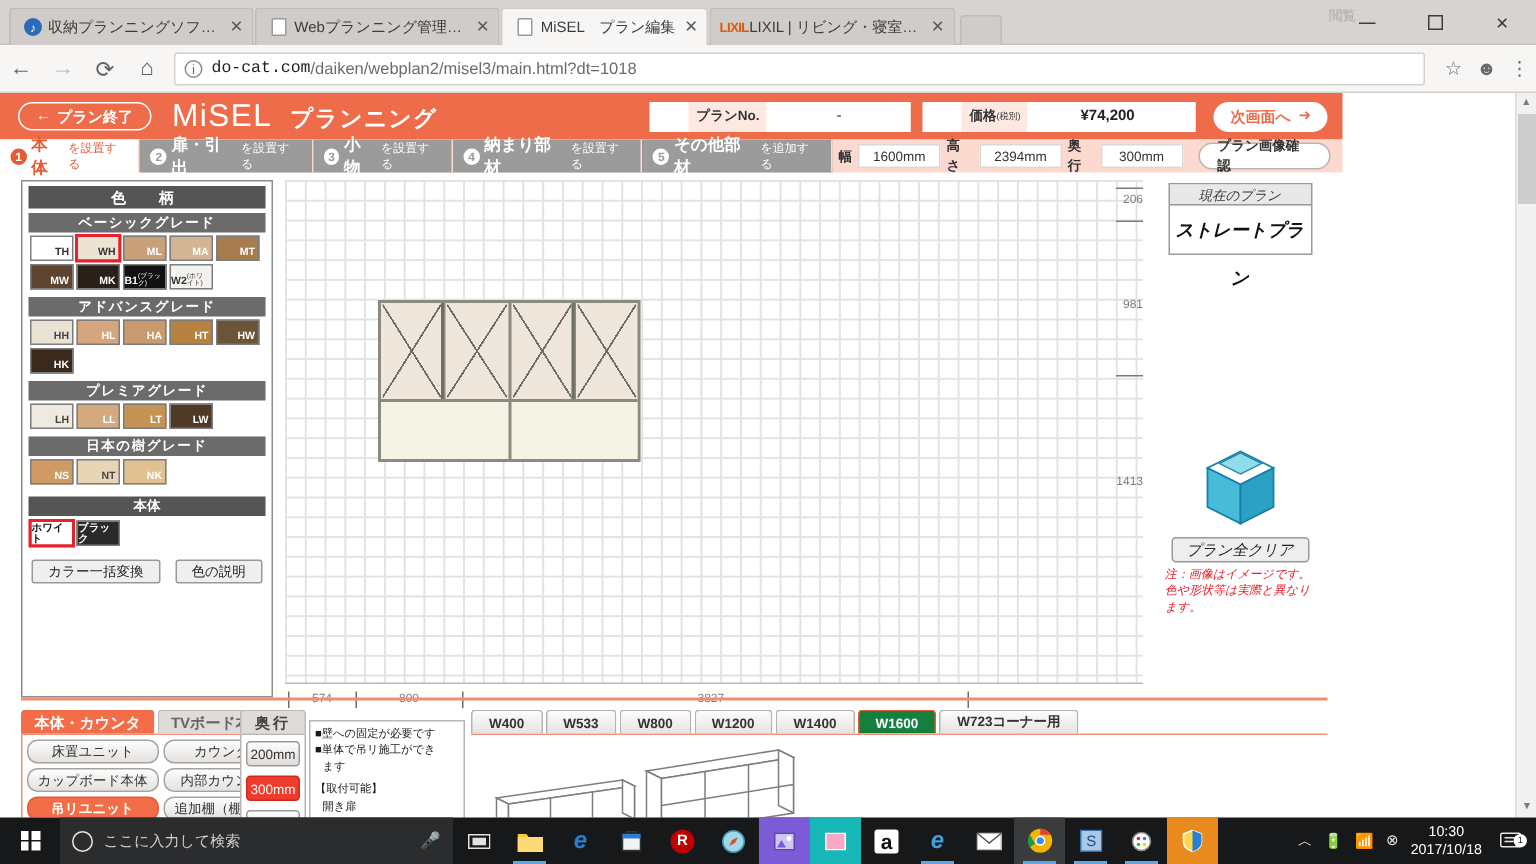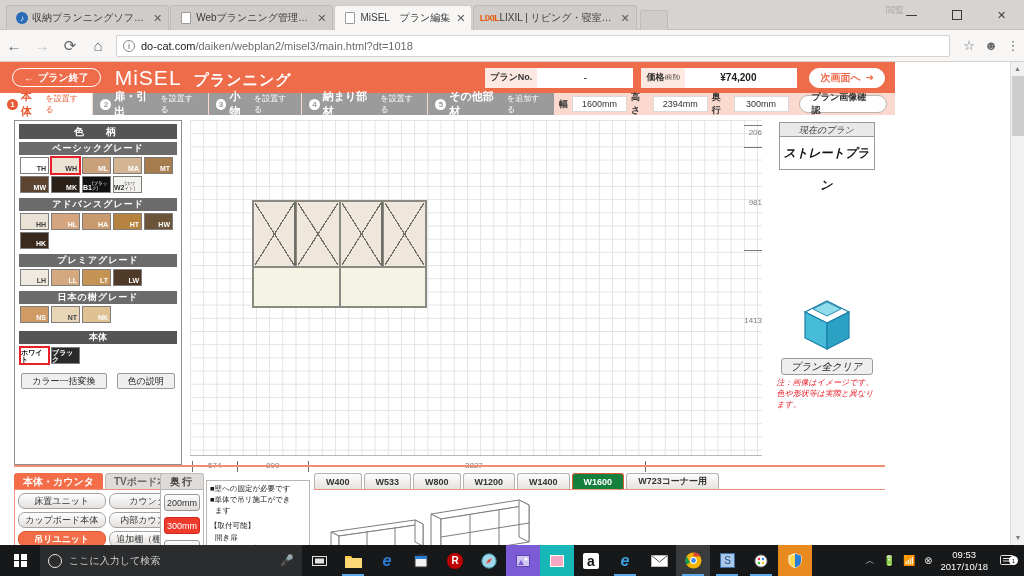--- a/index.html
+++ b/index.html
@@ -80,21 +80,21 @@
     flex: 1; height: 22px; margin: 0 8px 0 4px;
     background: #fff; border: 1px solid #d4d1ce; border-radius: 2px;
     display: flex; align-items: center; padding: 0 6px;
     font-size: 11px; color: #202124;
   }
   .omni-info {
     width: 12px; height: 12px; border: 1px solid #8a8a8a; border-radius: 50%;
     font-size: 9px; display: flex; align-items: center; justify-content: center;
     color: #6a6a6a; margin-right: 6px; flex: 0 0 12px;
   }
-  .omni-host { color: #202124; }
+  .omni-host { color: #202124; font-family: Liberation Mono, monospace; }
   .omni-path { color: #6b6b6b; }
   .toolicon { width: 22px; text-align: center; font-size: 13px; color: #6b6b6b; }
 
   
   .page {
     position: absolute; top: 62px; left: 0; width: 1024px; height: 483px;
     background: #fff; overflow: hidden;
   }
   .page-scroll {
     position: absolute; top: 0; right: 0; width: 14px; height: 483px;
@@ -114,21 +114,21 @@
     border: 1px solid #fff; border-radius: 10px;
     background: #ef6c4b; color: #fff; font-size: 10px; font-weight: bold;
     display: flex; align-items: center; gap: 4px;
   }
   .brand {
     margin-left: 14px; color: #fff; font-size: 21px; letter-spacing: 1px;
     display: flex; align-items: baseline; gap: 12px;
   }
   .brand .b2 { font-size: 15px; font-weight: bold; }
   .hdr-right { margin-left: auto; display: flex; align-items: center; gap: 0; padding-right: 10px; }
-  .fieldgrp { display: flex; align-items: center; height: 20px; background: #fff; margin-left: 8px; }
+  .fieldgrp { display: flex; align-items: center; height: 20px; background: #fff; margin-left: 8px; padding-left: 26px; }
   .fieldgrp .lbl {
     background: #fde8e2; color: #333; font-size: 9px; font-weight: bold;
     height: 20px; padding: 0 5px; display: flex; align-items: center;
   }
   .fieldgrp .lbl sup { font-size: 6px; font-weight: normal; }
   .fieldgrp .val {
     background: #fff; font-size: 10px; color: #222;
     height: 20px; display: flex; align-items: center; justify-content: center;
   }
   .val-plan { width: 96px; }
@@ -873,21 +873,21 @@
             <path d="M7 0.6 13 3v5c0 3.4-2.6 5.6-6 6.6z" fill="#2a7fd4"></path>
           </svg>
         </div>
     </div>
     <div class="tb-right">
       <span class="tb-sys">︿</span>
       <span class="tb-sys">🔋</span>
       <span class="tb-sys">📶</span>
       <span class="tb-sys">⊗</span>
       <div class="tb-clock">
-        <div>09:53</div>
+        <div>10:30</div>
         <div>2017/10/18</div>
       </div>
       <div class="tb-notify">
         <svg width="15" height="13">
             <rect x="0.5" y="1.5" width="13" height="9" rx="1" fill="none" stroke="#e6e6e6"></rect>
             <line x1="3" y1="4.5" x2="11" y2="4.5" stroke="#e6e6e6"></line>
             <line x1="3" y1="7" x2="9" y2="7" stroke="#e6e6e6"></line>
           </svg>
         <span class="nbadge">1</span>
       </div>

